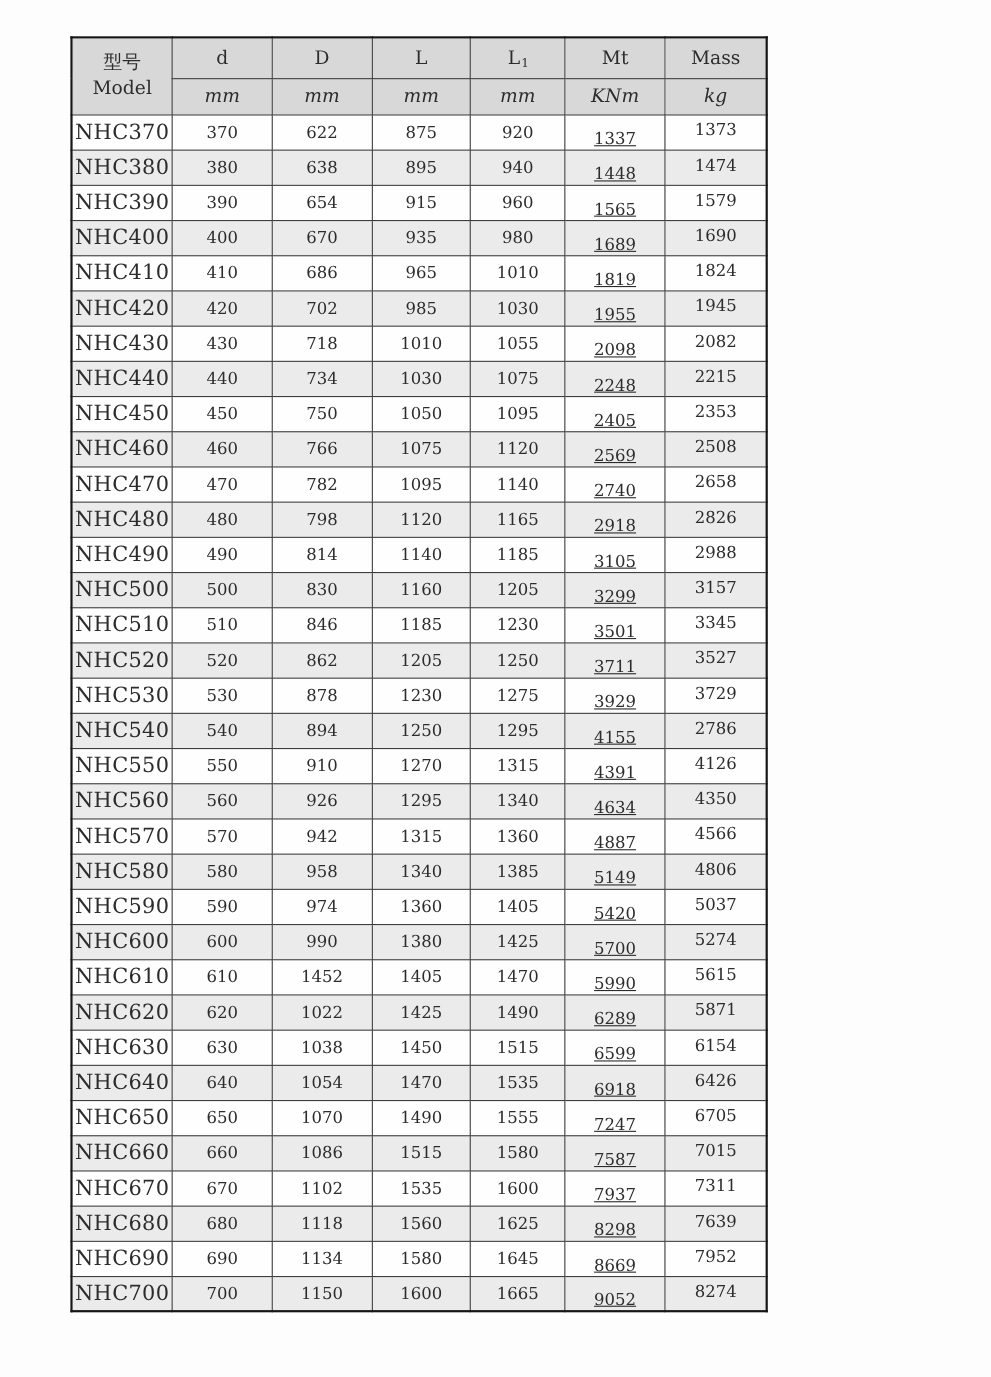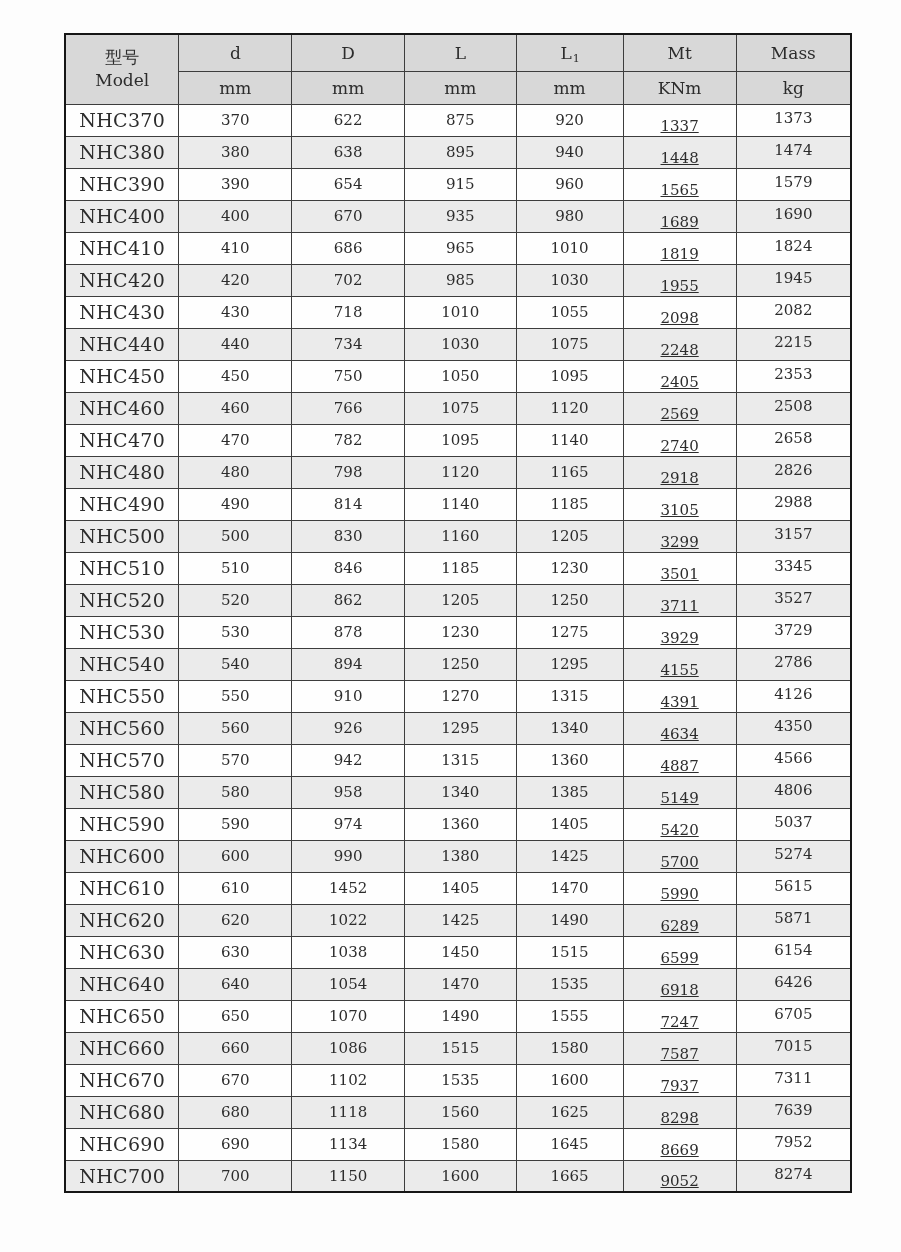--- a/index.html
+++ b/index.html
@@ -15,21 +15,21 @@
   body{
     width:901px;height:1252px;
     background:#fdfdfd;
     font-family:"DejaVu Serif","Liberation Serif",serif;
     color:var(--text);
     position:relative;
   }
   .sheet{
     position:absolute;
     left:64px;top:33px;
-    width:788px;
+    width:634px;
   }
   table.spec{
     border-collapse:collapse;
     width:100%;
     table-layout:fixed;
     border:2px solid var(--outer-border);
   }
   table.spec th,
   table.spec td{
     border:1px solid var(--border);
@@ -37,21 +37,21 @@
     vertical-align:middle;
     padding:0 2px;
     overflow:hidden;
     white-space:nowrap;
   }
   thead th{
     background:var(--header-bg);
     font-weight:normal;
     font-size:17px;
   }
-  thead tr.units th{height:33px;}
+  thead tr.units th{height:33px;font-style:italic;}
   thead tr.names th{height:37px;}
   th.model-head{
     font-size:17px;
     line-height:1.35;
   }
   th .sub{
     font-size:11px;
     position:relative;
     top:3px;
     left:1px;

